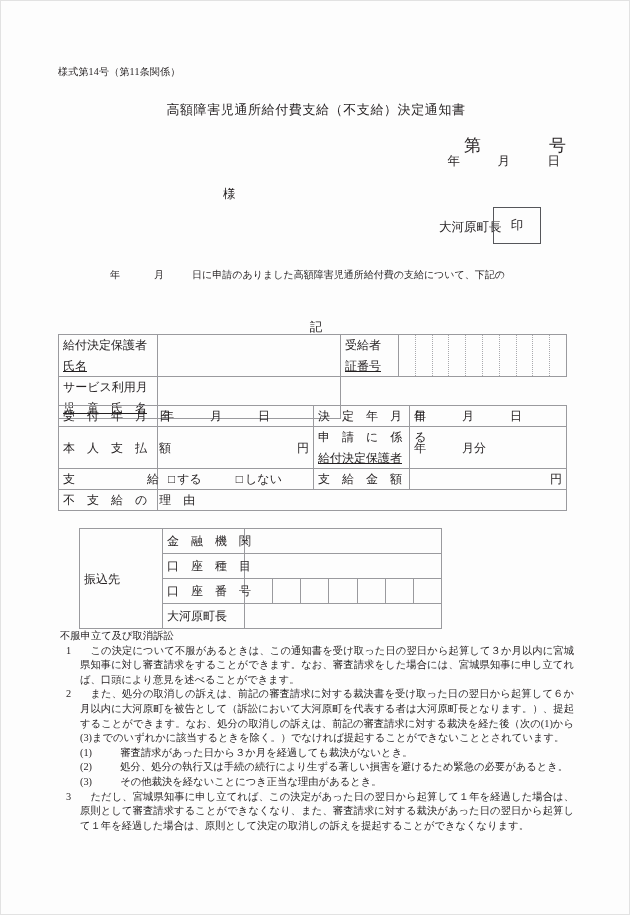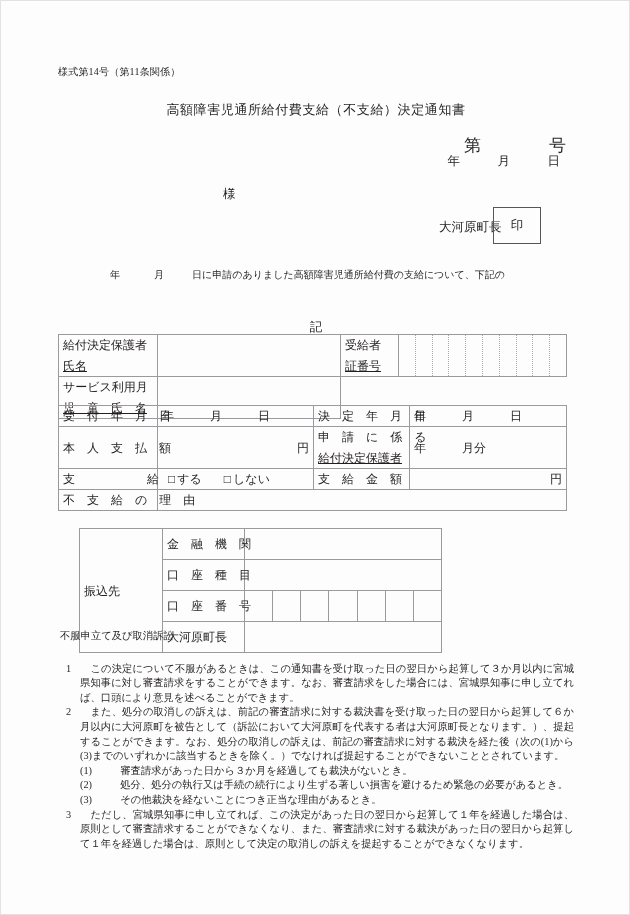--- a/index.html
+++ b/index.html
@@ -168,35 +168,35 @@
 
   
   #table2 {
     left: 0;
     top: 404px;
     width: 508px;
     border-top: 1.6px solid #3a3a3c;
     padding-left: 23px;
   }
   #table2 td { height: 21px; }
-  .checks { display: flex; gap: 22px; padding-left: 6px; }
+  .checks { display: flex; gap: 34px; padding-left: 6px; }
   .cb::before {
     content: "\25A1";
     margin-right: 2px;
   }
 
   
   #table3 {
     left: 21px;
     top: 527px;
     width: 362px;
     border-top: 1.6px solid #3a3a3c;
     border-bottom: 1.6px solid #3a3a3c;
   }
-  #table3 td { height: 31px; }
+  #table3 td { height: 25px; }
   .acct-cells {
     display: flex;
     height: 100%;
     width: 100%;
   }
   .acct-cells span {
     flex: 1 1 0;
     border-right: 1px solid #9a9a9e;
     box-sizing: border-box;
   }
@@ -205,21 +205,21 @@
 
   
   .notes {
     position: absolute;
     left: 2px;
     top: 628px;
     width: 514px;
     font-size: 10.3px;
     line-height: 14.6px;
   }
-  .notes .nt-head { margin-bottom: 18px; }
+  .notes .nt-head { margin-bottom: 0; }
   .notes .item {
     display: flex;
     align-items: flex-start;
   }
   .notes .num {
     width: 20px;
     flex: 0 0 20px;
     text-align: left;
     padding-left: 6px;
     box-sizing: border-box;

